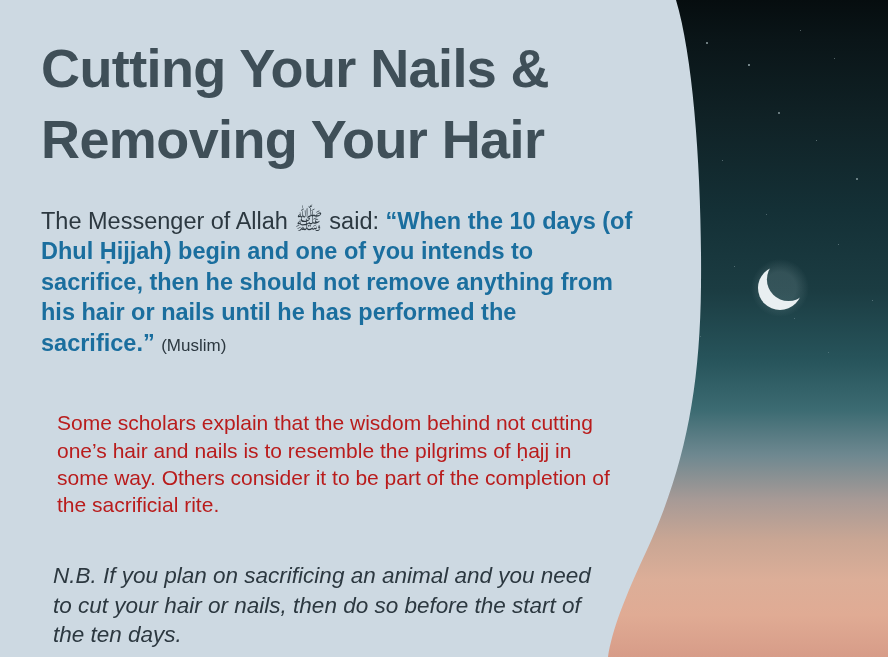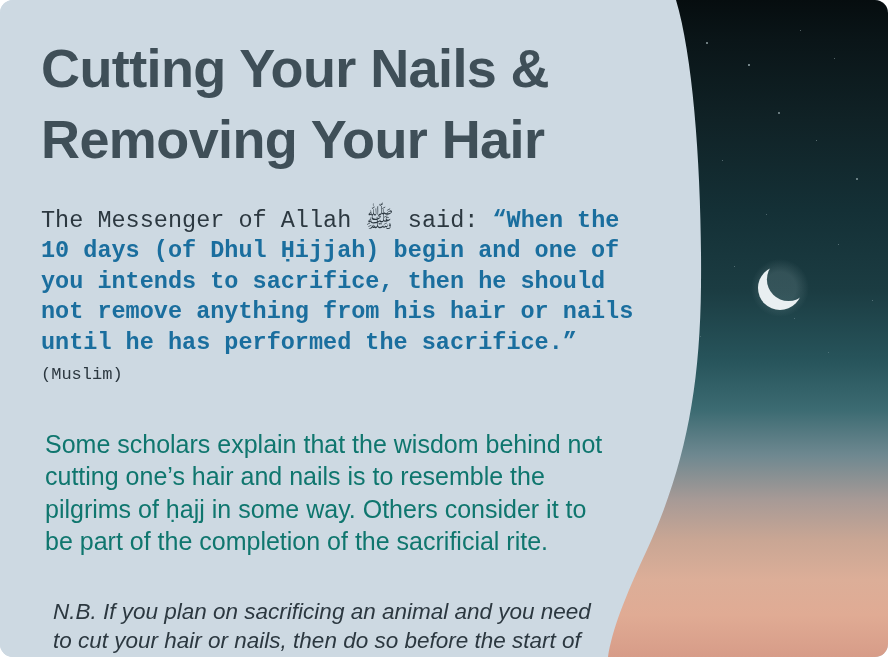--- a/index.html
+++ b/index.html
@@ -7,21 +7,20 @@
     padding: 0;
     background: #ffffff;
   }
   .poster {
     position: relative;
     width: 888px;
     height: 657px;
     overflow: hidden;
     font-family: "Liberation Sans", sans-serif;
     background: #cdd9e2;
-    border-radius: 13px;
   }
 
   
   .sky-panel {
     position: absolute;
     top: 0;
     right: 0;
     width: 300px;
     height: 657px;
     background:
@@ -89,39 +88,38 @@
     white-space: pre-line;
   }
 
   .hadith {
     margin: 0;
     padding-top: 30px;
     font-size: 23.5px;
     line-height: 1.30;
     color: #2c3840;
     max-width: 595px;
-    font-family: Liberation Mono, monospace;
   }
   .hadith .lead { font-weight: 400; }
   .hadith .quote {
     color: #1a6e9e;
     font-weight: 700;
   }
   .hadith .source {
     color: #2c3840;
     font-weight: 400;
     font-size: 17px;
   }
 
   .body-para {
-    margin: 4px;
+    margin: 16px;
     padding-top: 35px;
-    font-size: 25px;
+    font-size: 21px;
     line-height: 1.30;
-    color: #0f766e;
+    color: #b91c1c;
     max-width: 570px;
     white-space: pre-line;
   }
 
   .nb-para {
     margin: 12px;
     padding-top: 27px;
     font-size: 22.5px;
     line-height: 1.30;
     color: #2c3840;

